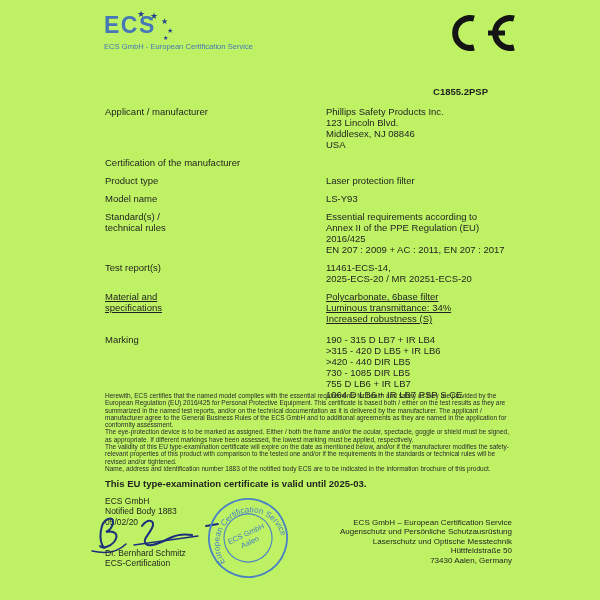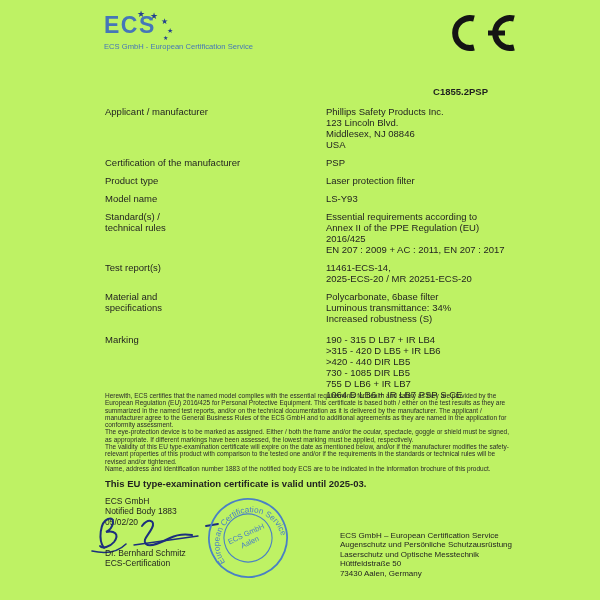--- a/index.html
+++ b/index.html
@@ -16,32 +16,32 @@
   .s3{left:57px;top:4px;font-size:8px;}
   .s4{left:63px;top:13px;font-size:7px;}
   .s5{left:59px;top:21px;font-size:6px;}
   .logo-tagline{font-size:7.6px;color:#4576b8;margin-top:6px;white-space:nowrap;}
   .ce-mark{position:absolute;left:444px;top:12px;}
   .doc-title{position:absolute;top:57px;left:0;width:100%;text-align:center;font-size:15px;font-weight:bold;letter-spacing:.2px;}
   .cert-no{position:absolute;top:86px;left:16px;right:112px;text-align:right;font-size:9.5px;font-weight:bold;}
   
   .fields{position:absolute;left:105px;top:106px;width:412px;}
   .row{display:flex;align-items:flex-start;margin-bottom:7px;gap:36px;}
-  .row.gap-lg{margin-bottom:10px;}
+  .row.gap-lg{margin-bottom:10px;text-decoration:underline;}
   .lbl{width:185px;flex:none;font-size:9.5px;line-height:11px;white-space:pre-line;}
   .val{flex:1;font-size:9.5px;line-height:11px;white-space:pre-line;}
   
   .legal{position:absolute;left:105px;top:392px;width:408px;font-size:6.5px;line-height:7.3px;color:#2a2a2a;}
   .validity{position:absolute;left:105px;top:478px;width:412px;font-size:9.5px;font-weight:bold;}
   
   .issuer{position:absolute;left:105px;top:496px;font-size:8.5px;line-height:10.4px;white-space:pre-line;}
   .signature{position:absolute;left:90px;top:514px;}
   .signer{position:absolute;left:105px;top:548px;font-size:8.5px;line-height:10.4px;}
   .stamp{position:absolute;left:198px;top:488px;}
-  .address{position:absolute;right:88px;top:531px;font-size:8px;line-height:9.4px;white-space:pre-line;}
+  .address{position:absolute;right:88px;top:518px;text-align:right;font-size:8px;line-height:9.4px;white-space:pre-line;}
 </style>
 </head>
 <body>
 
 <div class="page">
 
   <div class="logo">
     <div class="logo-text">ECS</div>
     <span class="logo-star s1">★</span>
     <span class="logo-star s2">★</span>
@@ -66,21 +66,20 @@
   <div class="fields">
     <div class="row">
       <div class="lbl">Applicant / manufacturer</div>
       <div class="val">Phillips Safety Products Inc.
 123 Lincoln Blvd.
 Middlesex, NJ 08846
 USA</div>
     </div>
     <div class="row">
       <div class="lbl">Certification of the manufacturer</div>
-      <div class="val">PSP</div>
     </div>
     <div class="row">
       <div class="lbl">Product type</div>
       <div class="val">Laser protection filter</div>
     </div>
     <div class="row">
       <div class="lbl">Model name</div>
       <div class="val">LS-Y93</div>
     </div>
     <div class="row">

